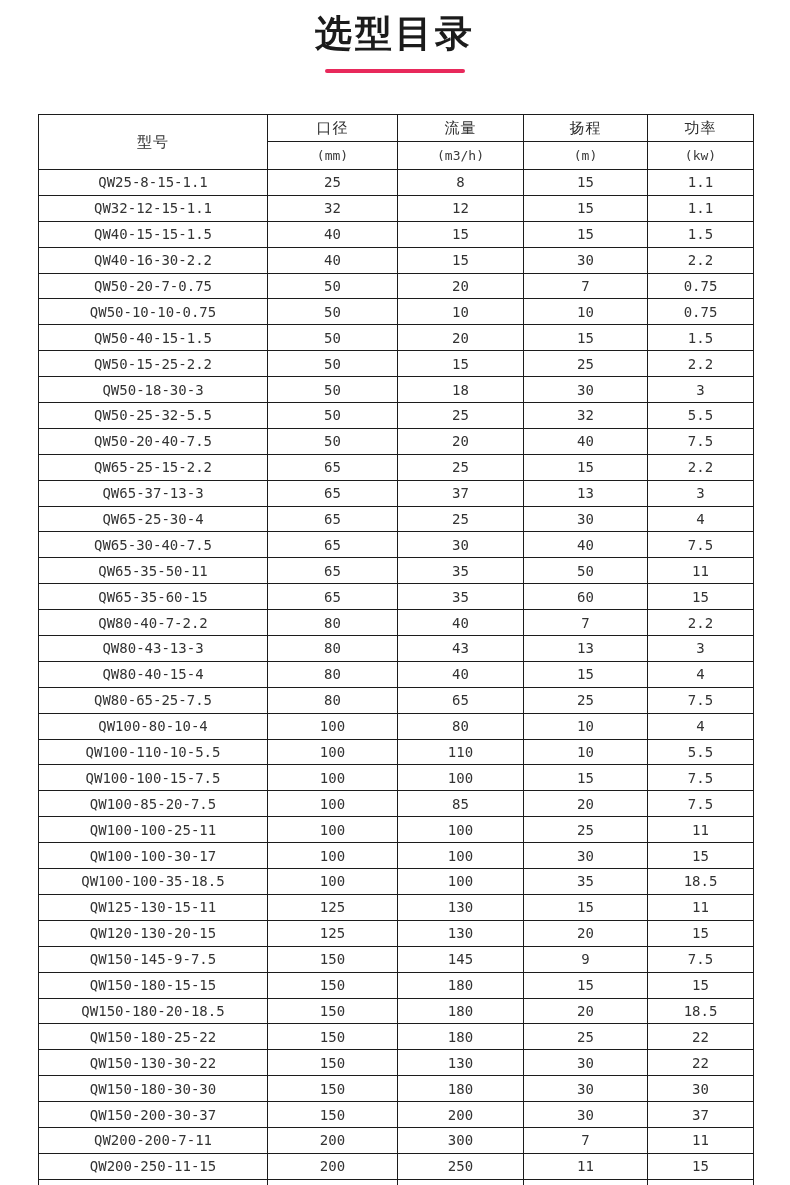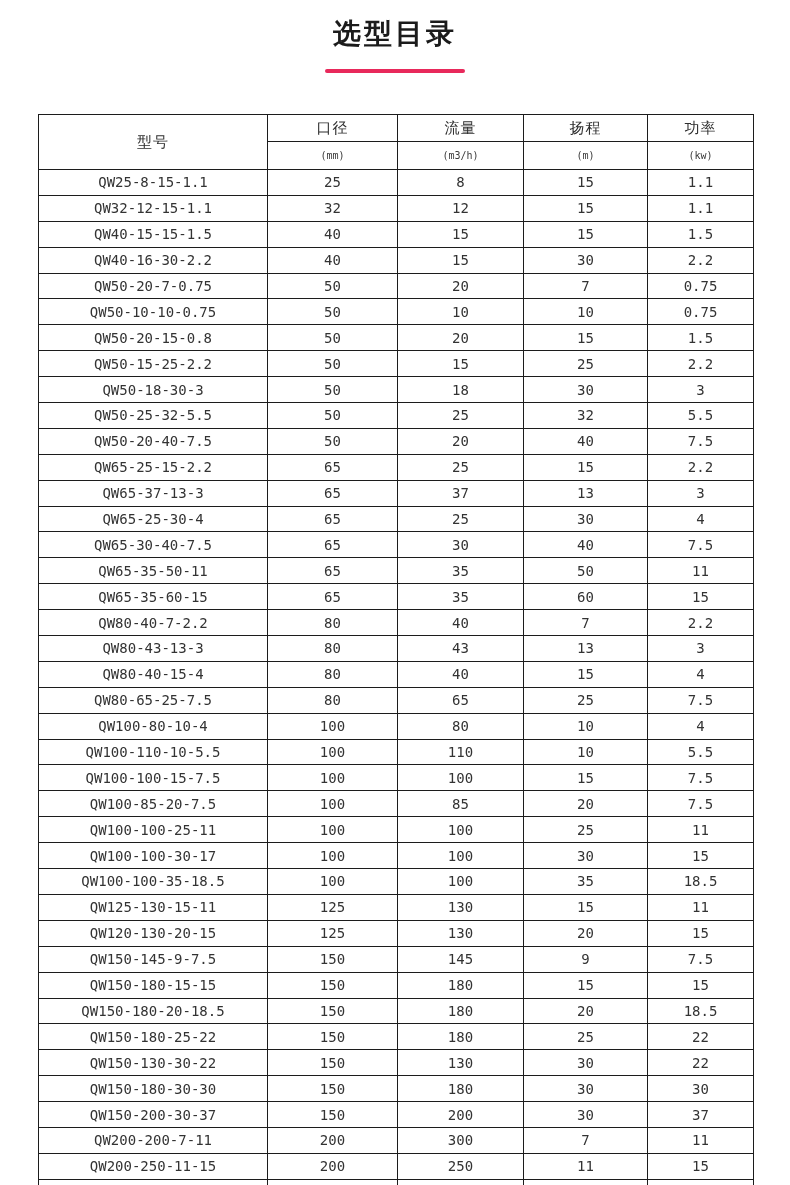--- a/index.html
+++ b/index.html
@@ -9,21 +9,21 @@
     width: 790px;
     height: 1185px;
     background: #ffffff;
     overflow: hidden;
     font-family: "DejaVu Sans", "Liberation Sans", sans-serif;
   }
   .page-title {
     margin: 0;
     padding-top: 10px;
     text-align: center;
-    font-size: 28px;
+    font-size: 37px;
     line-height: 47px;
     font-weight: 900;
     letter-spacing: 3px;
     color: #1b1b1b;
     font-family: "DejaVu Sans", "Liberation Sans", sans-serif;
   }
   .accent-line {
     width: 140px;
     height: 4px;
     border-radius: 2px;
@@ -49,21 +49,21 @@
   thead tr.hdr-units { height: 28px; }
   th.hdr-name, th.hdr-model {
     font-weight: 400;
     font-size: 15px;
     color: #2e2e2e;
     letter-spacing: 1px;
     font-family: "DejaVu Sans", "Liberation Sans", sans-serif;
   }
   th.hdr-unit {
     font-weight: 400;
-    font-size: 10px;
+    font-size: 13px;
     color: #3a3a3a;
     font-family: "DejaVu Sans Mono", "Liberation Mono", monospace;
   }
   tbody tr { height: 25.9px; margin-top: 20px; }
   tbody td {
     font-size: 14px;
     color: #333333;
   }
   tbody tr.partial-row { height: 26px; }
 </style>
@@ -142,21 +142,21 @@
 
     <tr>
       <td>QW50-10-10-0.75</td>
       <td>50</td>
       <td>10</td>
       <td>10</td>
       <td>0.75</td>
     </tr>
 
     <tr>
-      <td>QW50-20-15-0.8</td>
+      <td>QW50-40-15-1.5</td>
       <td>50</td>
       <td>20</td>
       <td>15</td>
       <td>1.5</td>
     </tr>
 
     <tr>
       <td>QW50-15-25-2.2</td>
       <td>50</td>
       <td>15</td>

